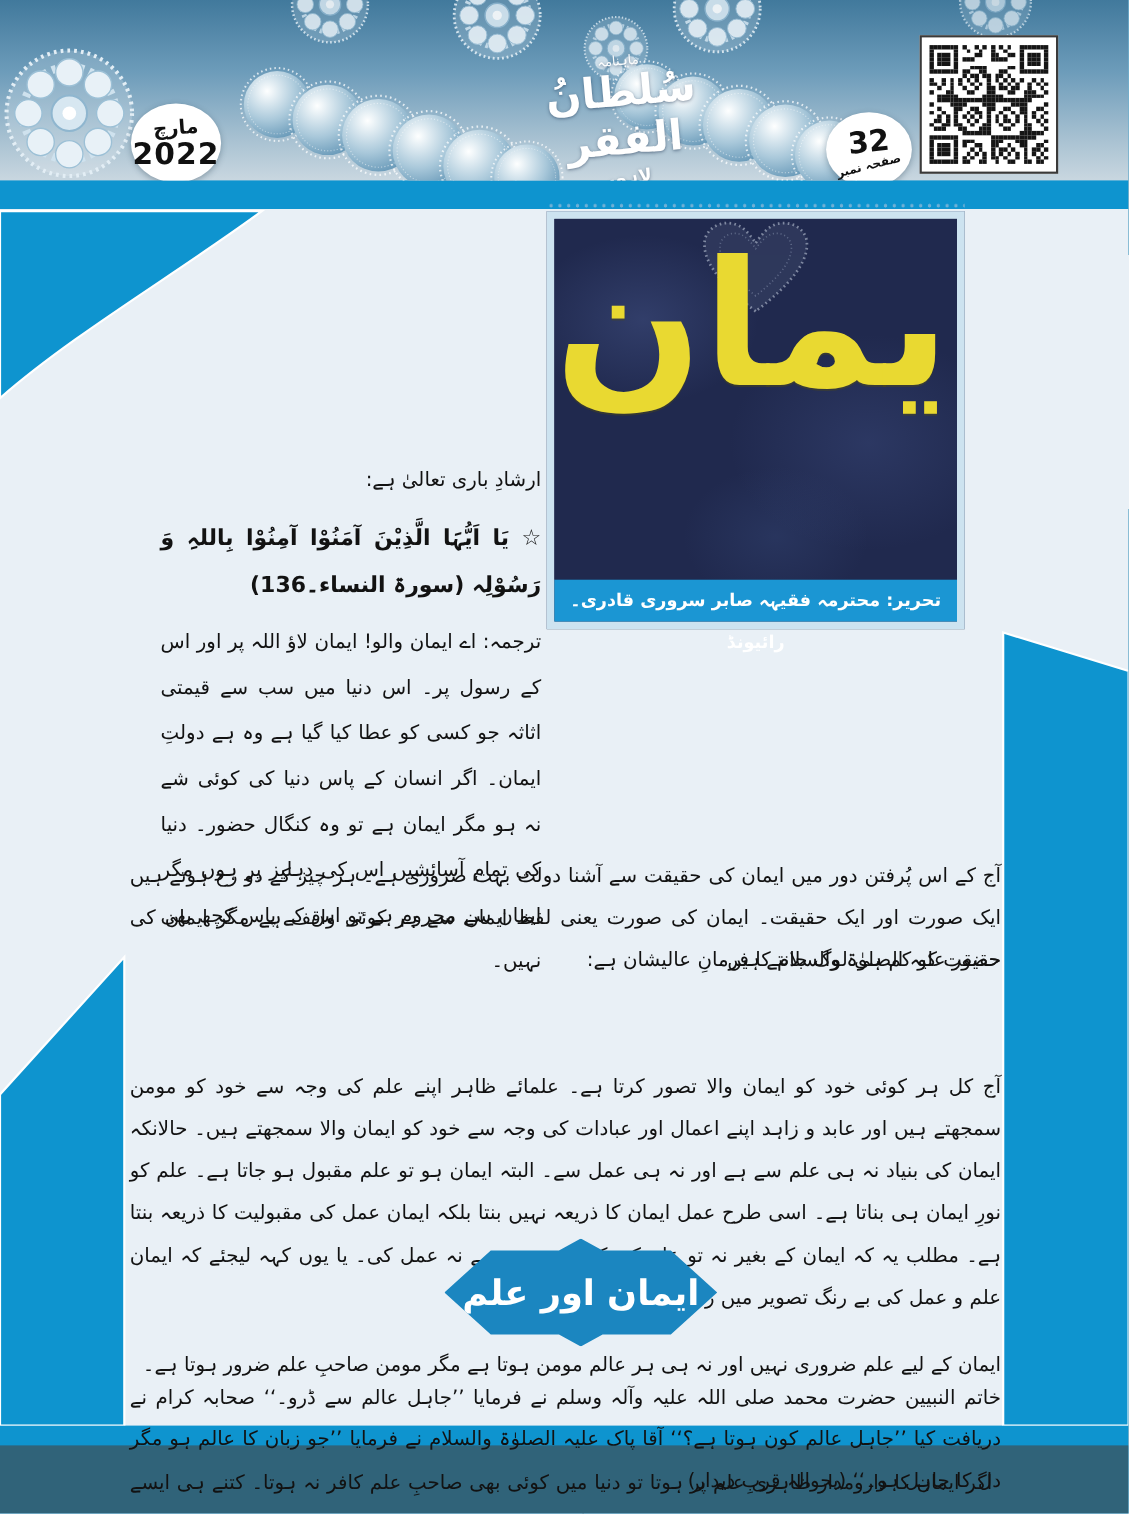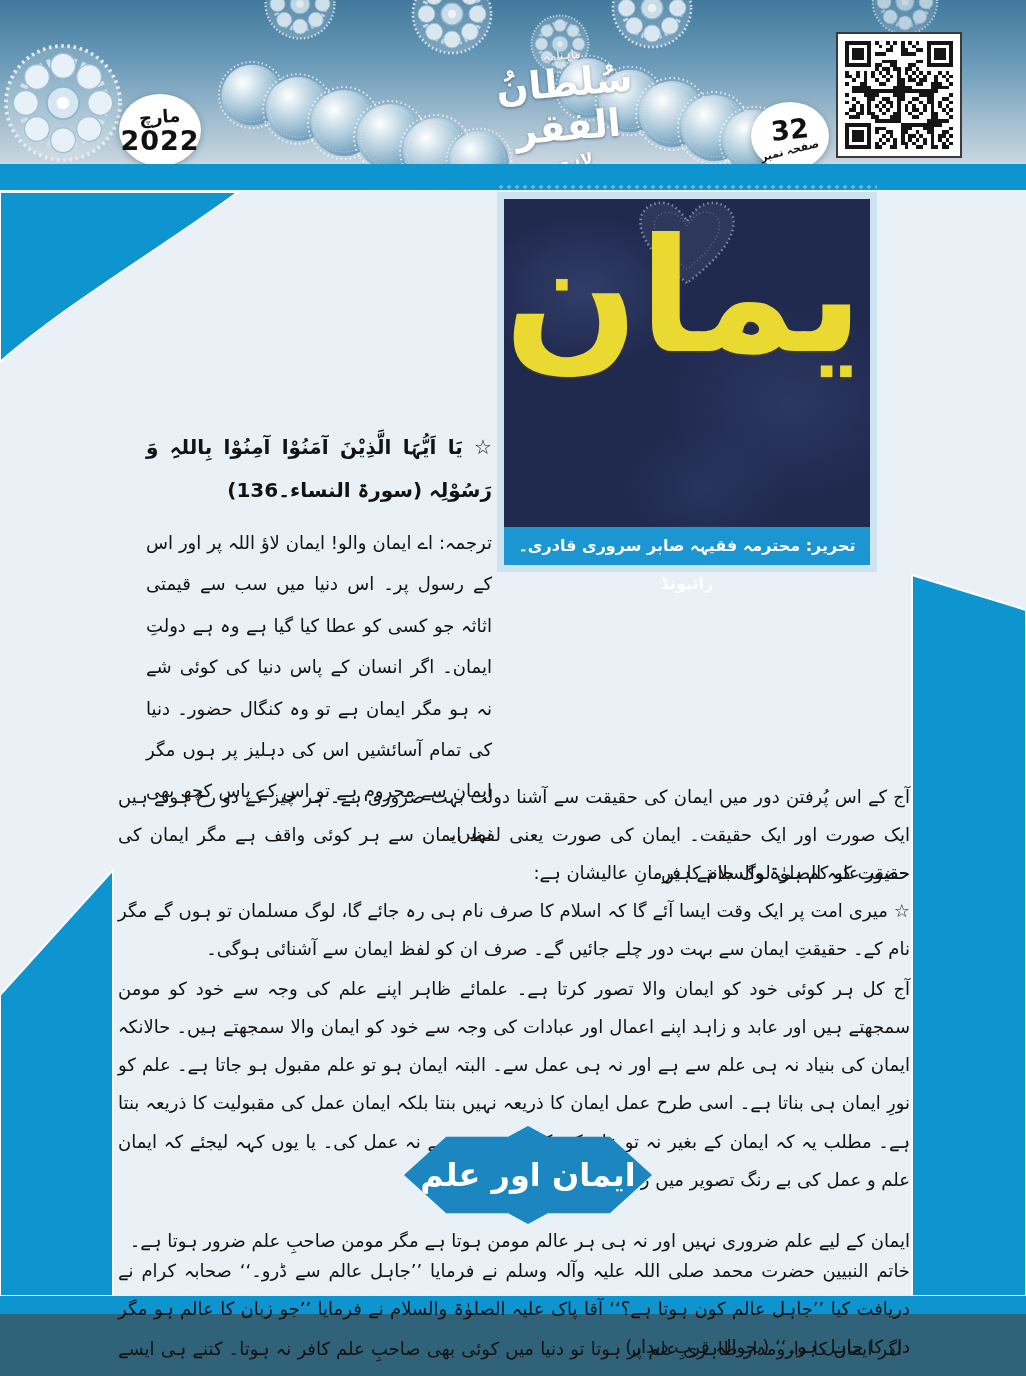--- a/index.html
+++ b/index.html
@@ -577,27 +577,27 @@
 
 
   <div class="content">
     <svg class="wedges" width="1026" height="1106" viewBox="0 0 1026 1106">
       <path d="M0,2 L238,2 C162,58 66,114 0,172 Z" fill="#0e94cf" stroke="#ffffff" stroke-width="2"></path>
       <path d="M113,680 L113,1106 L0,1106 L0,805 Z" fill="#0e94cf" stroke="#ffffff" stroke-width="2"></path>
       <path d="M912,385 L1026,420 L1026,1106 L912,1106 Z" fill="#0e94cf" stroke="#ffffff" stroke-width="2"></path>
     </svg>
 
     <div class="txt intro-col">
+      <div>ارشادِ باری تعالیٰ ہے:</div>
       <div class="verse">☆ یَا اَیُّہَا الَّذِیْنَ آمَنُوْا آمِنُوْا بِاللہِ وَ رَسُوْلِہ (سورۃ النساء۔136)</div>
       <div class="tr">ترجمہ: اے ایمان والو! ایمان لاؤ اللہ پر اور اس کے رسول پر۔ اس دنیا میں سب سے قیمتی اثاثہ جو کسی کو عطا کیا گیا ہے وہ ہے دولتِ ایمان۔ اگر انسان کے پاس دنیا کی کوئی شے نہ ہو مگر ایمان ہے تو وہ کنگال حضور۔ دنیا کی تمام آسائشیں اس کی دہلیز پر ہوں مگر ایمان سے محروم ہے تو اس کے پاس کچھ بھی نہیں۔</div>
     </div>
 
     <div class="txt p1">آج کے اس پُرفتن دور میں ایمان کی حقیقت سے آشنا دولت بہت ضروری ہے۔ ہر چیز کے دو رخ ہوتے ہیں ایک صورت اور ایک حقیقت۔ ایمان کی صورت یعنی لفظ ایمان سے ہر کوئی واقف ہے مگر ایمان کی حقیقت کو کم ہی لوگ جانتے ہیں۔</div>
     <div class="txt hint">حضور علیہ الصلوٰۃ والسلام کا فرمانِ عالیشان ہے:</div>
-    <div class="txt hadith">☆ میری امت پر ایک وقت ایسا آئے گا کہ اسلام کا صرف نام ہی رہ جائے گا، لوگ مسلمان تو ہوں گے مگر نام کے۔ حقیقتِ ایمان سے بہت دور چلے جائیں گے۔ صرف ان کو لفظ ایمان سے آشنائی ہوگی۔</div>
     <div class="txt p2">آج کل ہر کوئی خود کو ایمان والا تصور کرتا ہے۔ علمائے ظاہر اپنے علم کی وجہ سے خود کو مومن سمجھتے ہیں اور عابد و زاہد اپنے اعمال اور عبادات کی وجہ سے خود کو ایمان والا سمجھتے ہیں۔ حالانکہ ایمان کی بنیاد نہ ہی علم سے ہے اور نہ ہی عمل سے۔ البتہ ایمان ہو تو علم مقبول ہو جاتا ہے۔ علم کو نورِ ایمان ہی بناتا ہے۔ اسی طرح عمل ایمان کا ذریعہ نہیں بنتا بلکہ ایمان عمل کی مقبولیت کا ذریعہ بنتا ہے۔ مطلب یہ کہ ایمان کے بغیر نہ تو علم کی کوئی حقیقت ہے نہ عمل کی۔ یا یوں کہہ لیجئے کہ ایمان علم و عمل کی بے رنگ تصویر میں رنگ بھر دیتا ہے۔</div>
 
     <div class="banner">
       <span>ایمان اور علم</span>
     </div>
 
     <div class="txt p4">خاتم النبیین حضرت محمد صلی اللہ علیہ وآلہ وسلم نے فرمایا ’’جاہل عالم سے ڈرو۔‘‘ صحابہ کرام نے دریافت کیا ’’جاہل عالم کون ہوتا ہے؟‘‘ آقا پاک علیہ الصلوٰۃ والسلام نے فرمایا ’’جو زبان کا عالم ہو مگر دل کا جاہل ہو۔‘‘ (بحوالہ قربِ دیدار)</div>
     <div class="txt p3">ایمان کے لیے علم ضروری نہیں اور نہ ہی ہر عالم مومن ہوتا ہے مگر مومن صاحبِ علم ضرور ہوتا ہے۔</div>
     <div class="txt p5">اگر ایمان کا دارومدار ظاہری علم پر ہوتا تو دنیا میں کوئی بھی صاحبِ علم کافر نہ ہوتا۔ کتنے ہی ایسے علم والے ہیں جو علم کی بدولت چاند پر پہنچ گئے، علم کی بدولت اس قدر ترقی کر لی کہ دنیا پر حکومت کرنے لگے لیکن یہ انتہائی علم بھی انہیں ایمان کے قریب نہ لا سکا۔ علم جاننے کو کہتے ہیں اگر جاننے سے ایمان آتا ہو تو ابوجہل ضرور ایمان لے آتا کیونکہ وہ جانتا تھا کہ آپ صلی اللہ علیہ وآلہ وسلم صادق اور امین ہیں، اس لیے آپ کا نبوت کا دعویٰ سچا ہے لیکن یہ جاننا اسے مومن نہ بنا سکا۔</div>
   </div>

